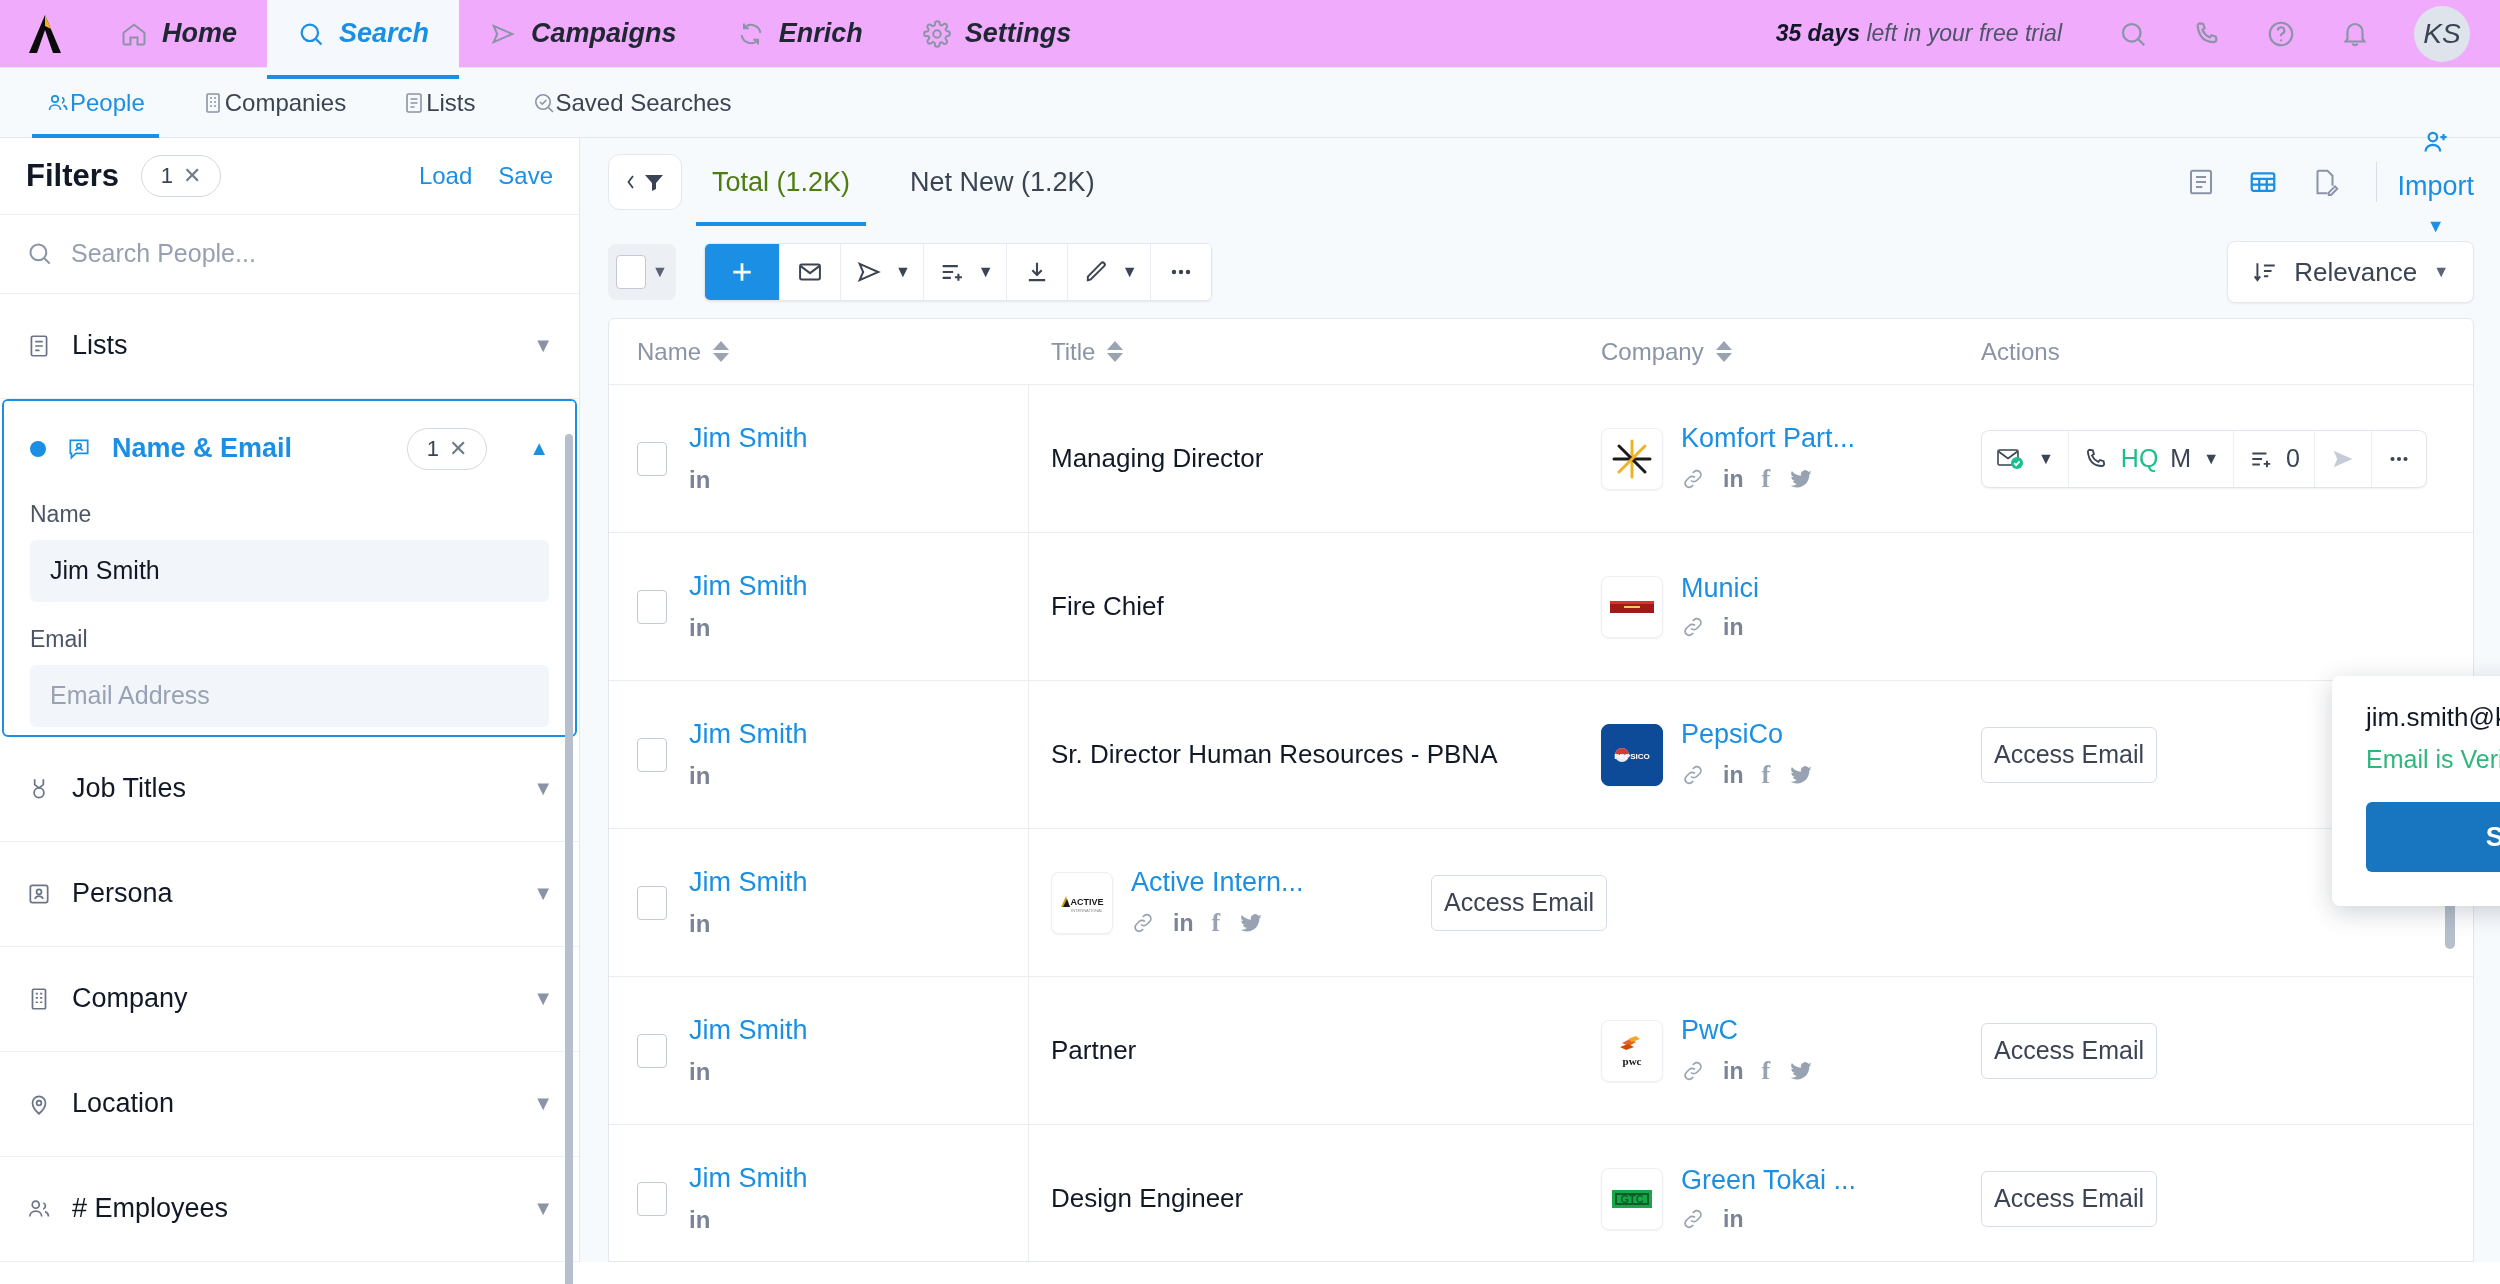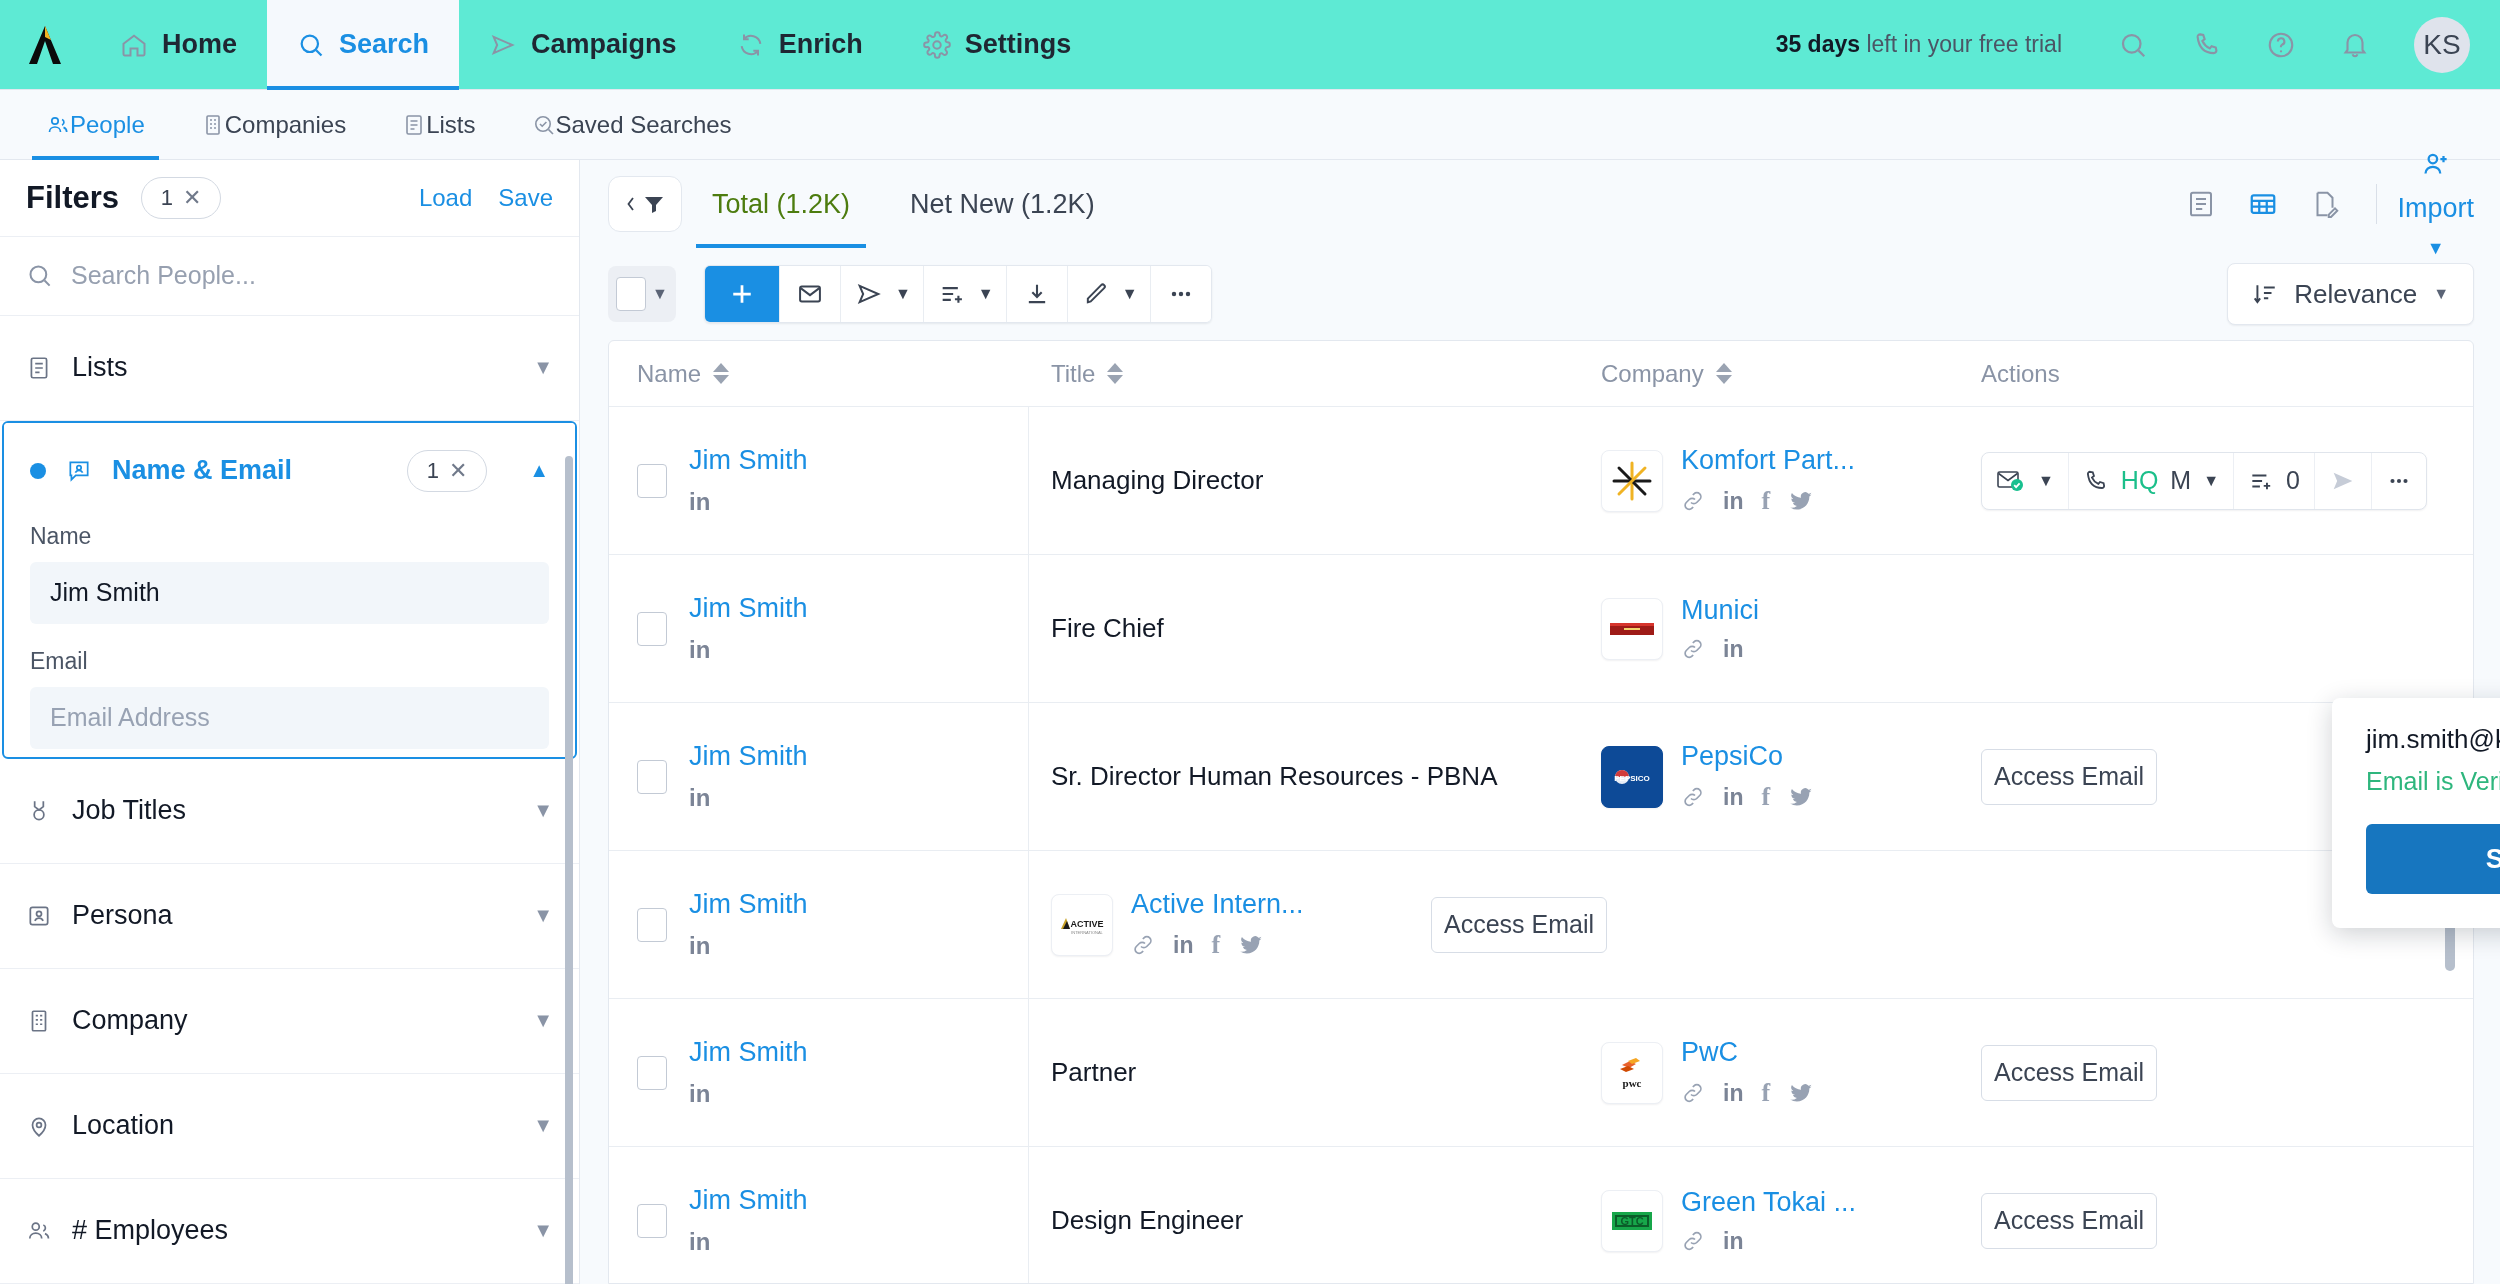--- a/index.html
+++ b/index.html
@@ -6,25 +6,26 @@
   html, body {
     width: 2500px; height: 1284px;
     font-family: "Liberation Sans", sans-serif;
     background: #ffffff;
     overflow: hidden;
   }
   body { position: relative; }
 
   
   .topnav {
-    height: 90px; width: 100%;
-    background: #5eead4;
+    height: 68px; width: 100%;
+    background: #f0abfc;
     display: flex; align-items: center;
     border-bottom: 1px solid #e3e8ef;
     position: relative;
+    font-style: italic;
   }
   .logo-wrap { width: 90px; display:flex; align-items:center; justify-content:center; }
   .logo { width: 42px; height: 42px; }
   .nav-items { display: flex; align-items: center; height: 90px; }
   .nav-item {
     display: flex; align-items: center; gap: 14px;
     height: 90px; padding: 0 30px;
     font-size: 27px; color: #1f2733; font-weight: 600;
     cursor: pointer; position: relative;
   }

